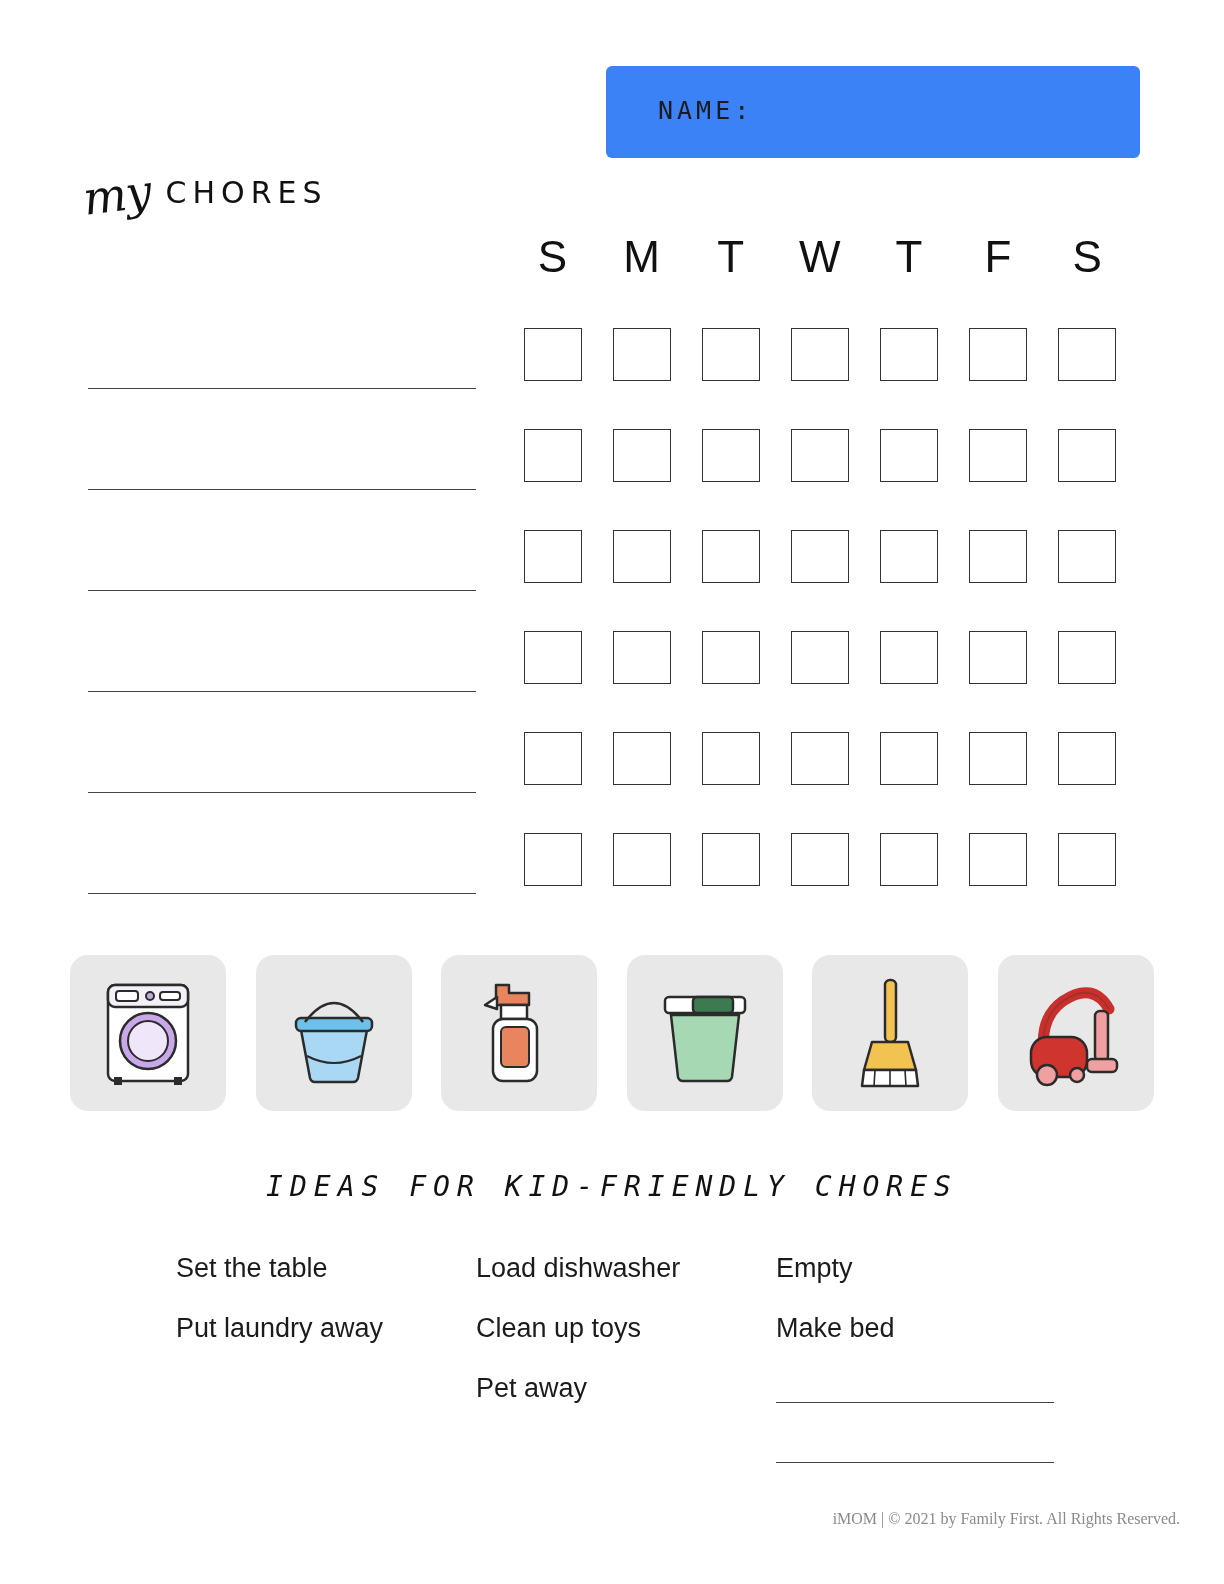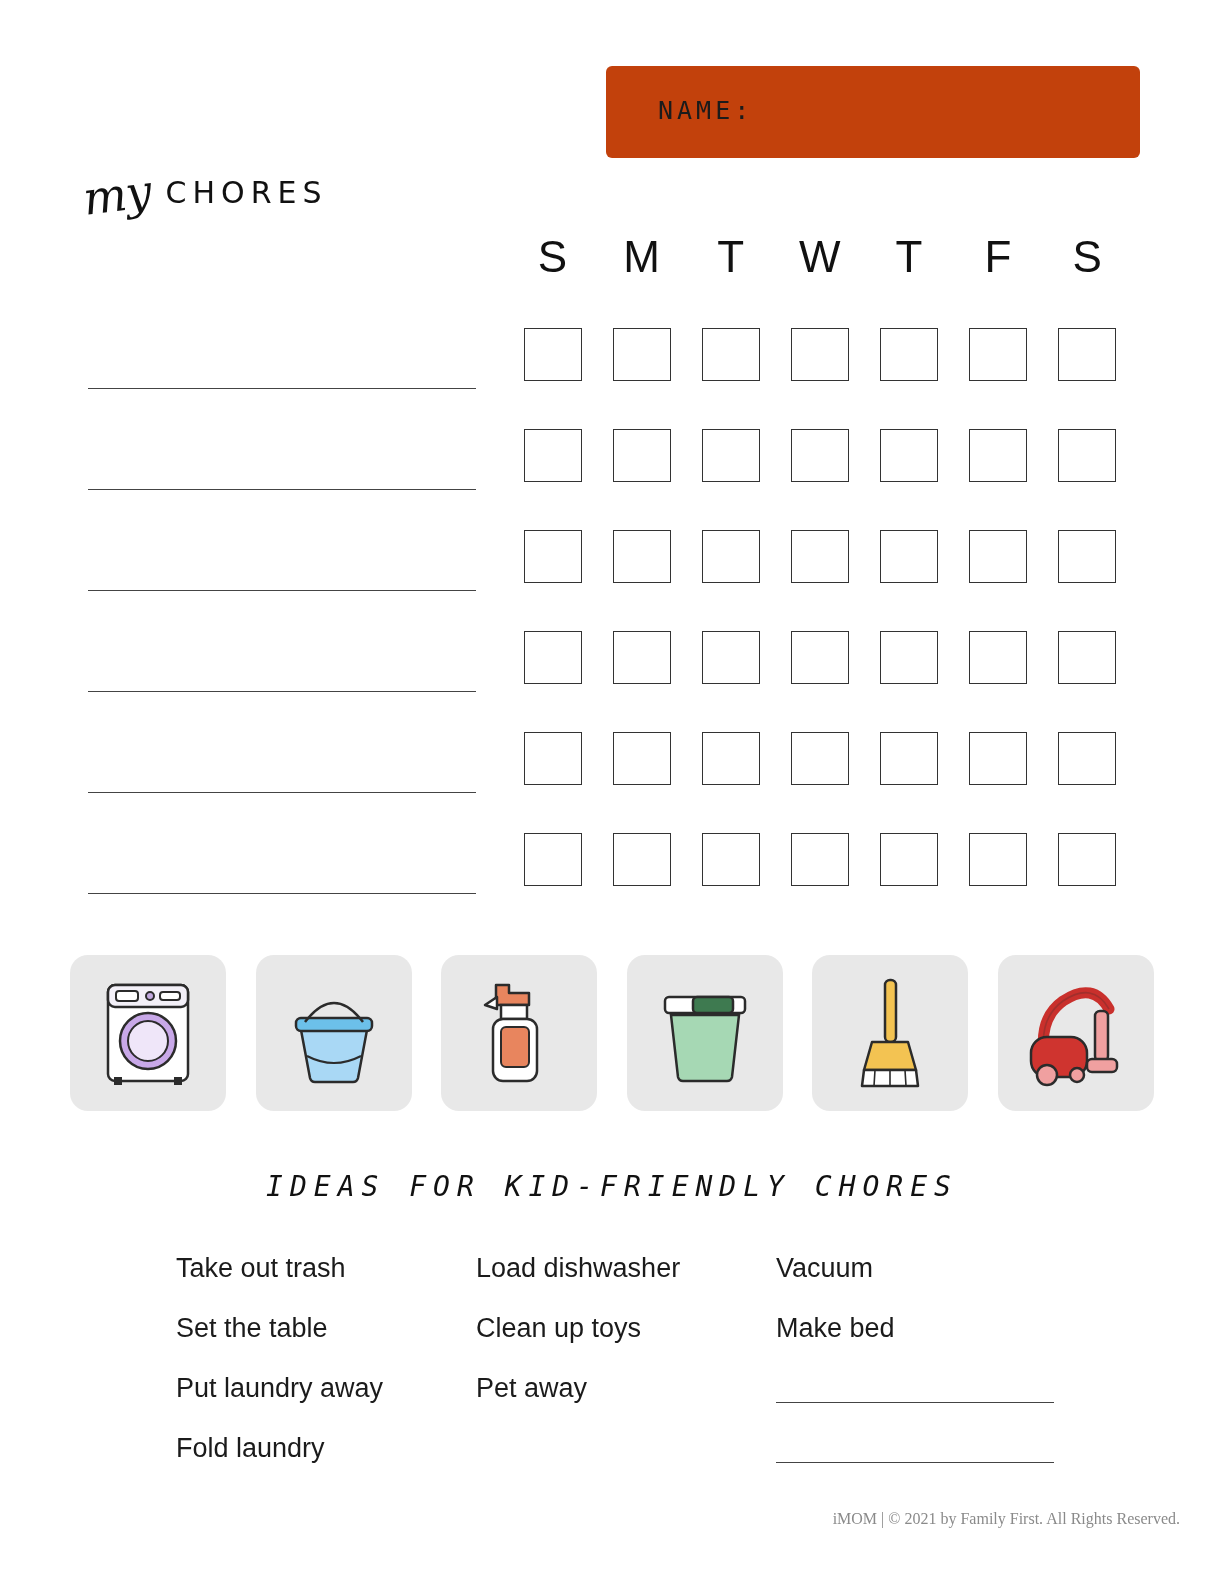--- a/index.html
+++ b/index.html
@@ -17,21 +17,21 @@
     overflow: hidden;
   }
 
   
   .name-box {
     position: absolute;
     left: 606px;
     top: 66px;
     width: 534px;
     height: 92px;
-    background: #c2410c;
+    background: #3b82f6;
     border-radius: 6px;
   }
   .name-label {
     position: absolute;
     left: 52px;
     top: 30px;
     font-family: "DejaVu Sans Mono", monospace;
     font-size: 25px;
     letter-spacing: 4px;
     color: #1b1b1b;
@@ -457,34 +457,32 @@
     </span>
   </div>
 
 </div>
 
 <div class="ideas-heading">IDEAS FOR KID-FRIENDLY CHORES</div>
 
 <div class="ideas">
 
   <div class="ideas-col">
-    <div class="idea">Take out trash</div>
     <div class="idea">Set the table</div>
     <div class="idea">Put laundry away</div>
-    <div class="idea">Fold laundry</div>
   </div>
 
   <div class="ideas-col">
     <div class="idea">Load dishwasher</div>
     <div class="idea">Clean up toys</div>
     <div class="idea">Pet away</div>
   </div>
 
   <div class="ideas-col">
-    <div class="idea">Vacuum</div>
+    <div class="idea">Empty</div>
     <div class="idea">Make bed</div>
     <div class="idea-blank"></div>
     <div class="idea-blank"></div>
   </div>
 
 </div>
 
 <div class="footer">iMOM | © 2021 by Family First. All Rights Reserved.</div>
 
 </body></html>

